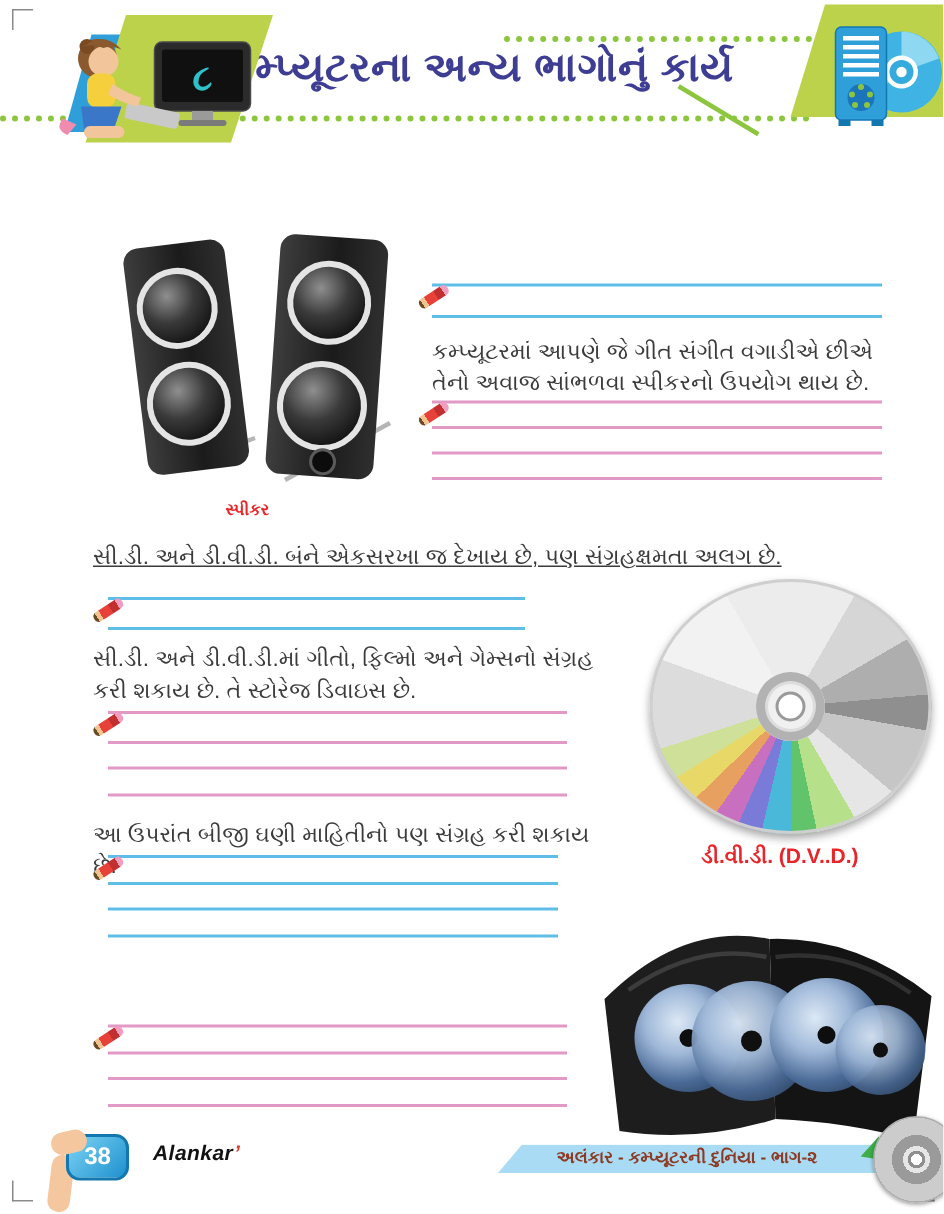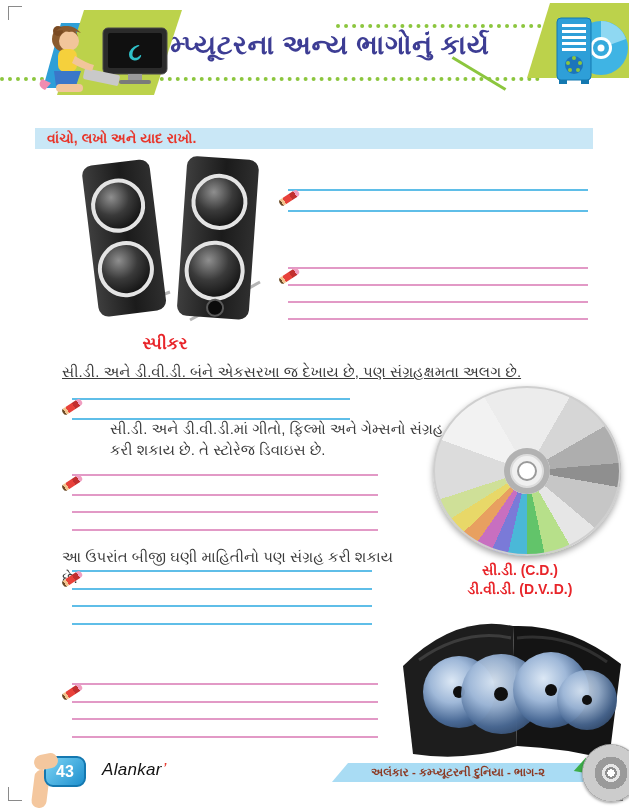--- a/index.html
+++ b/index.html
@@ -30,21 +30,21 @@
     border:2px solid #3FA9E0;background:#FFFEF4;display:flex;align-items:center;justify-content:center;
     font-size:12.5px;font-weight:bold;color:#3A3564;white-space:nowrap;overflow:hidden;
   }
   
   .section-strip{
     position:absolute;left:35px;top:128px;width:558px;height:21px;background:#C9E7F6;
     color:#E8352A;font-weight:bold;font-size:14px;line-height:21px;padding-left:12px;box-sizing:border-box;
   }
   
   .body-text{position:absolute;font-size:15px;line-height:21px;color:#3b3b3b;}
-  .red-caption{position:absolute;color:#E8252A;font-weight:bold;font-size:17px;text-align:center;}
+  .red-caption{position:absolute;color:#E8252A;font-weight:bold;font-size:11px;text-align:center;}
   
   .wl{position:absolute;height:2px;}
   .wl.blue{background:#5FBEE8;}
   .wl.pink{background:#E299C6;}
   
   .pencil{position:absolute;width:26px;height:20px;}
   .pencil::before{
     content:"";position:absolute;left:2px;top:7px;width:22px;height:7px;border-radius:3px;
     transform:rotate(-33deg);transform-origin:28% 50%;
     background:linear-gradient(90deg,#6b4a26 0 10%,#f2c38e 10% 24%,#e8413a 24% 58%,#c22f2f 58% 82%,#f09ec0 82%);
@@ -69,21 +69,21 @@
   .cd-caption{position:absolute;left:420px;top:561px;width:200px;text-align:center;
     color:#E8252A;font-weight:bold;font-size:14px;line-height:19px;}
   
   .page-badge{
     position:absolute;left:44px;top:756px;width:42px;height:31px;border-radius:9px;
     background:linear-gradient(135deg,#7DD4F5,#1E90CE);border:2px solid #1478B0;box-sizing:border-box;
     color:#fff;font-weight:bold;font-size:16px;display:flex;align-items:center;justify-content:center;z-index:3;
   }
   .hand-arm{position:absolute;left:33px;top:770px;width:15px;height:38px;background:#F4C79E;border-radius:7px;transform:rotate(7deg);z-index:2;}
   .hand-fingers{position:absolute;left:34px;top:754px;width:24px;height:15px;background:#F4C79E;border-radius:8px;transform:rotate(-12deg);z-index:4;}
-  .publisher-logo{position:absolute;left:102px;top:760px;font-size:17px;font-weight:normal;font-style:italic;color:#121212;z-index:3;letter-spacing:0.3px;}
+  .publisher-logo{position:absolute;left:102px;top:760px;font-size:14px;font-weight:bold;font-style:italic;color:#121212;z-index:3;letter-spacing:0.3px;}
   .publisher-logo .accent{color:#E8352A;}
   .footer-strip{
     position:absolute;left:332px;top:763px;width:262px;height:19px;background:#A9DCF4;
     clip-path:polygon(16px 0,100% 0,100% 100%,0 100%);
     color:#8C3A24;font-weight:bold;font-size:11.5px;line-height:19px;text-align:center;
     padding-right:10px;box-sizing:border-box;z-index:1;
   }
   .footer-arrow{position:absolute;left:578px;top:760px;width:0;height:0;border-top:9px solid transparent;
     border-bottom:9px solid transparent;border-left:14px solid #3DAE49;transform:rotate(42deg);z-index:2;}
   .footer-cd{
@@ -150,21 +150,20 @@
       <circle cx="59" cy="63" r="2" fill="#8CC63E"></circle>
       <circle cx="71" cy="63" r="2" fill="#8CC63E"></circle>
       <circle cx="61" cy="70" r="2" fill="#8CC63E"></circle>
       <circle cx="69" cy="70" r="2" fill="#8CC63E"></circle>
       <rect x="50" y="80" width="8" height="4" fill="#1478B0"></rect>
       <rect x="72" y="80" width="8" height="4" fill="#1478B0"></rect>
     </svg>
   </div>
 
 
-  <div class="section-strip">વાંચો, લખો અને યાદ રાખો.</div>
 
   <div style="position:absolute;left:70px;top:152px;">
     <svg width="215" height="180" viewBox="0 0 215 180">
       <defs>
         <radialGradient id="cone" cx="38%" cy="32%" r="80%">
           <stop offset="0%" stop-color="#8f8f8f"></stop>
             <stop offset="45%" stop-color="#3a3a3a"></stop>
             <stop offset="100%" stop-color="#060606"></stop>
         </radialGradient>
         <linearGradient id="cab" x1="0" y1="0" x2="1" y2="0">
@@ -187,32 +186,33 @@
         <circle cx="150" cy="156" r="8" fill="#0c0c0c" stroke="#5a5a5a" stroke-width="2"></circle>
       </g>
     </svg>
   </div>
   <div class="red-caption" style="left:110px;top:334px;width:110px;">સ્પીકર</div>
 
   <div class="wl blue" style="left:288px;top:189px;width:300px;"></div>
   <div class="wl blue" style="left:288px;top:210px;width:300px;"></div>
   <div class="pencil" style="left:277px;top:190px;"></div>
 
+  <div class="body-text" style="left:288px;top:224px;width:312px;">કમ્પ્યૂટરમાં આપણે જે ગીત સંગીત વગાડીએ છીએ તેનો અવાજ સાંભળવા સ્પીકરનો ઉપયોગ થાય છે.</div>
   <div class="wl pink" style="left:288px;top:267px;width:300px;"></div>
   <div class="wl pink" style="left:288px;top:284px;width:300px;"></div>
   <div class="wl pink" style="left:288px;top:301px;width:300px;"></div>
   <div class="wl pink" style="left:288px;top:318px;width:300px;"></div>
   <div class="pencil" style="left:277px;top:268px;"></div>
 
   <div class="body-text" style="left:62px;top:361px;width:530px;text-decoration:underline;">સી.ડી. અને ડી.વી.ડી. બંને એકસરખા જ દેખાય છે, પણ સંગ્રહક્ષમતા અલગ છે.</div>
   <div class="wl blue" style="left:72px;top:398px;width:278px;"></div>
   <div class="wl blue" style="left:72px;top:418px;width:278px;"></div>
   <div class="pencil" style="left:60px;top:399px;"></div>
 
-  <div class="body-text" style="left:62px;top:418px;width:335px;margin-left:48px;">સી.ડી. અને ડી.વી.ડી.માં ગીતો, ફિલ્મો અને ગેમ્સનો સંગ્રહ કરી શકાય છે. તે સ્ટોરેજ ડિવાઇસ છે.</div>
+  <div class="body-text" style="left:62px;top:429px;width:335px;">સી.ડી. અને ડી.વી.ડી.માં ગીતો, ફિલ્મો અને ગેમ્સનો સંગ્રહ કરી શકાય છે. તે સ્ટોરેજ ડિવાઇસ છે.</div>
   <div class="wl pink" style="left:72px;top:474px;width:306px;"></div>
   <div class="wl pink" style="left:72px;top:494px;width:306px;"></div>
   <div class="wl pink" style="left:72px;top:511px;width:306px;"></div>
   <div class="wl pink" style="left:72px;top:529px;width:306px;"></div>
   <div class="pencil" style="left:60px;top:475px;"></div>
 
   <div class="body-text" style="left:62px;top:546px;width:345px;">આ ઉપરાંત બીજી ઘણી માહિતીનો પણ સંગ્રહ કરી શકાય છે.</div>
   <div class="wl blue" style="left:72px;top:570px;width:300px;"></div>
   <div class="wl blue" style="left:72px;top:588px;width:300px;"></div>
   <div class="wl blue" style="left:72px;top:605px;width:300px;"></div>
@@ -220,21 +220,20 @@
   <div class="pencil" style="left:60px;top:571px;"></div>
 
   <div class="wl pink" style="left:72px;top:683px;width:306px;"></div>
   <div class="wl pink" style="left:72px;top:701px;width:306px;"></div>
   <div class="wl pink" style="left:72px;top:718px;width:306px;"></div>
   <div class="wl pink" style="left:72px;top:736px;width:306px;"></div>
   <div class="pencil" style="left:60px;top:684px;"></div>
 
   <div class="cd-disc"></div>
   <div class="cd-caption">
-    <div>સી.ડી. (C.D.)</div>
     <div>ડી.વી.ડી. (D.V..D.)</div>
   </div>
 
   <div style="position:absolute;left:395px;top:598px;">
     <svg width="232" height="170" viewBox="0 0 232 170">
       <defs>
         <radialGradient id="bdisc" cx="40%" cy="35%" r="75%">
           <stop offset="0%" stop-color="#dce8f5"></stop>
             <stop offset="40%" stop-color="#9fb8d8"></stop>
           <stop offset="75%" stop-color="#4a6a96"></stop>
@@ -250,20 +249,20 @@
       <circle cx="106" cy="96" r="40" fill="url(#bdisc)" opacity="0.95"></circle>
       <circle cx="106" cy="96" r="7" fill="#101010"></circle>
       <circle cx="156" cy="92" r="38" fill="url(#bdisc)"></circle>
       <circle cx="156" cy="92" r="6" fill="#0e0e0e"></circle>
       <circle cx="192" cy="102" r="30" fill="url(#bdisc)" opacity="0.9"></circle>
       <circle cx="192" cy="102" r="5" fill="#101010"></circle>
     </svg>
   </div>
 
   <div class="hand-arm"></div>
-  <div class="page-badge">43</div>
+  <div class="page-badge">38</div>
   <div class="hand-fingers"></div>
   <div class="publisher-logo"><span>Alankar</span><span class="accent">’</span></div>
   <div class="footer-strip">અલંકાર - કમ્પ્યૂટરની દુનિયા - ભાગ-૨</div>
   <div class="footer-arrow"></div>
   <div class="footer-cd"></div>
 
 </div>
 
 </body></html>

